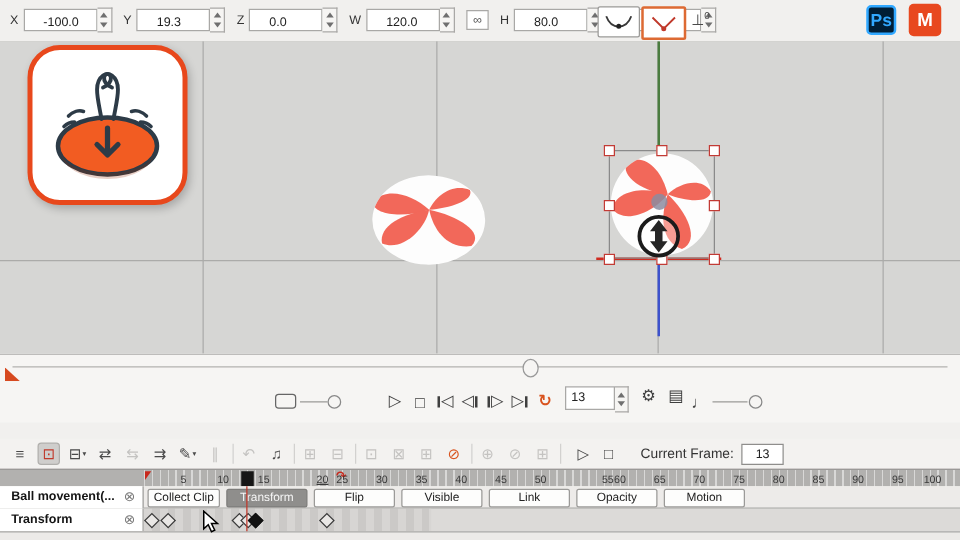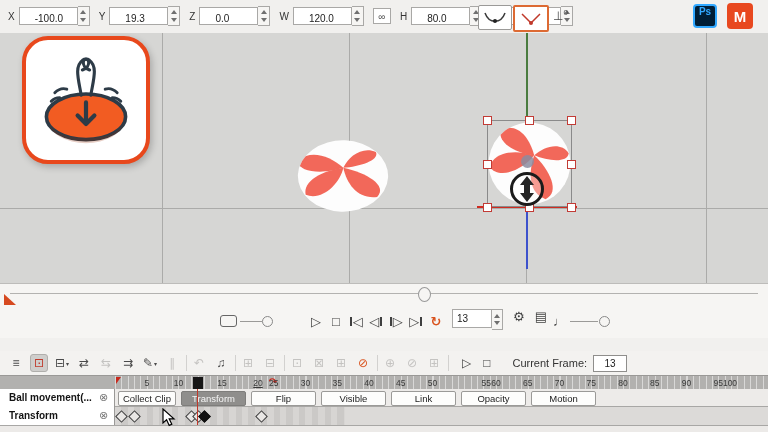--- a/index.html
+++ b/index.html
@@ -20,22 +20,22 @@
   .arr.up{border-left:3px solid transparent;border-right:3px solid transparent;border-bottom:4px solid #6f6f6f;}
   .arr.dn{border-left:3px solid transparent;border-right:3px solid transparent;border-top:4px solid #6f6f6f;}
   .linkbox{width:16px;height:14px;border:1px solid #a9a8a6;background:#fff;margin-right:9px;
            display:flex;align-items:center;justify-content:center;font-size:10px;color:#555;}
   .curvebtn{top:5px;width:32px;height:23px;background:#fff;border:1px solid #9b9a98;border-radius:2px;
             display:flex;align-items:center;justify-content:center;}
   .curvebtn.sel{border:2px solid #dd6a33;}
   #reset-rot{top:8px;font-size:12px;color:#4a4a4a;}
   #reset-rot sup{font-size:8px;}
   #ps-icon{left:693px;top:4px;width:24px;height:24px;background:#001e36;border:2px solid #31a8ff;border-radius:4px;
-           box-sizing:border-box;display:flex;align-items:flex-start;justify-content:center;
-           color:#31a8ff;font-size:10px;font-weight:bold;}
+           box-sizing:border-box;display:flex;align-items:center;justify-content:center;
+           color:#31a8ff;font-size:14px;font-weight:bold;}
   #moho-icon{left:727px;top:3px;width:26px;height:26px;background:#e8481f;border-radius:4px;
            display:flex;align-items:center;justify-content:center;color:#fff;font-size:15px;font-weight:bold;}
 
   
   #canvas{left:0;top:33px;width:768px;height:250px;background:#d6d6d4;overflow:hidden;}
   .gridv{top:0;width:1px;height:250px;background:#ababa9;}
   .gridh{left:0;width:768px;height:1px;background:#ababa9;}
   #axis-green{left:526px;top:0;width:1.5px;height:130px;background:#4a7c3f;}
   #axis-blue{left:526px;top:174px;width:2px;height:62px;background:#3d52cc;}
   #axis-red{left:477px;top:173px;width:100px;height:2px;background:#cf2b20;}
@@ -407,38 +407,38 @@
     </div>
   </div>
 
   <div id="ruler" class="abs">
     <div id="ruler-track"></div>
     <div id="ruler-flag" style="left: 116px;"></div>
     <div id="end-marker" style="left: 268.75px;">↷</div>
     <div id="playhead-square" style="left: 192.55px;"></div>
   <span class="rnum" style="left: 136.75px;">5</span>
       <span class="rnum" style="left: 168.5px;">10</span>
-      <span class="rnum" style="left: 212px; text-align: center;">15</span>
+      <span class="rnum" style="left: 201px; text-align: center;">15</span>
       <span class="rnum" style="left: 248px; text-decoration: underline;">20</span>
       <span class="rnum" style="left: 263.75px;">25</span>
       <span class="rnum" style="left: 295.5px;">30</span>
       <span class="rnum" style="left: 327.25px;">35</span>
       <span class="rnum" style="left: 359px;">40</span>
       <span class="rnum" style="left: 390.75px;">45</span>
       <span class="rnum" style="left: 422.5px;">50</span>
       <span class="rnum" style="left: 454.25px; margin-left: 22px;">55</span>
       <span class="rnum" style="left: 486px;">60</span>
       <span class="rnum" style="left: 517.75px;">65</span>
       <span class="rnum" style="left: 549.5px;">70</span>
       <span class="rnum" style="left: 581.25px;">75</span>
       <span class="rnum" style="left: 613px;">80</span>
       <span class="rnum" style="left: 644.75px;">85</span>
       <span class="rnum" style="left: 676.5px;">90</span>
       <span class="rnum" style="left: 708.25px;">95</span>
-      <span class="rnum" style="left: 720px;">100</span>
+      <span class="rnum" style="left: 736px;">100</span>
     </div>
 
   <div id="row1" class="abs">
     <div class="rowlabelcol abs" style="top:0;height:18px;">
       <span class="rowlabel">Ball movement(...</span>
       <span class="rowclose">⊗</span>
     </div>
     <div id="row1-buttons">
         <div class="chbtn" style="width: 56px;">Collect Clip</div>
         <div class="chbtn chsel">Transform</div>

